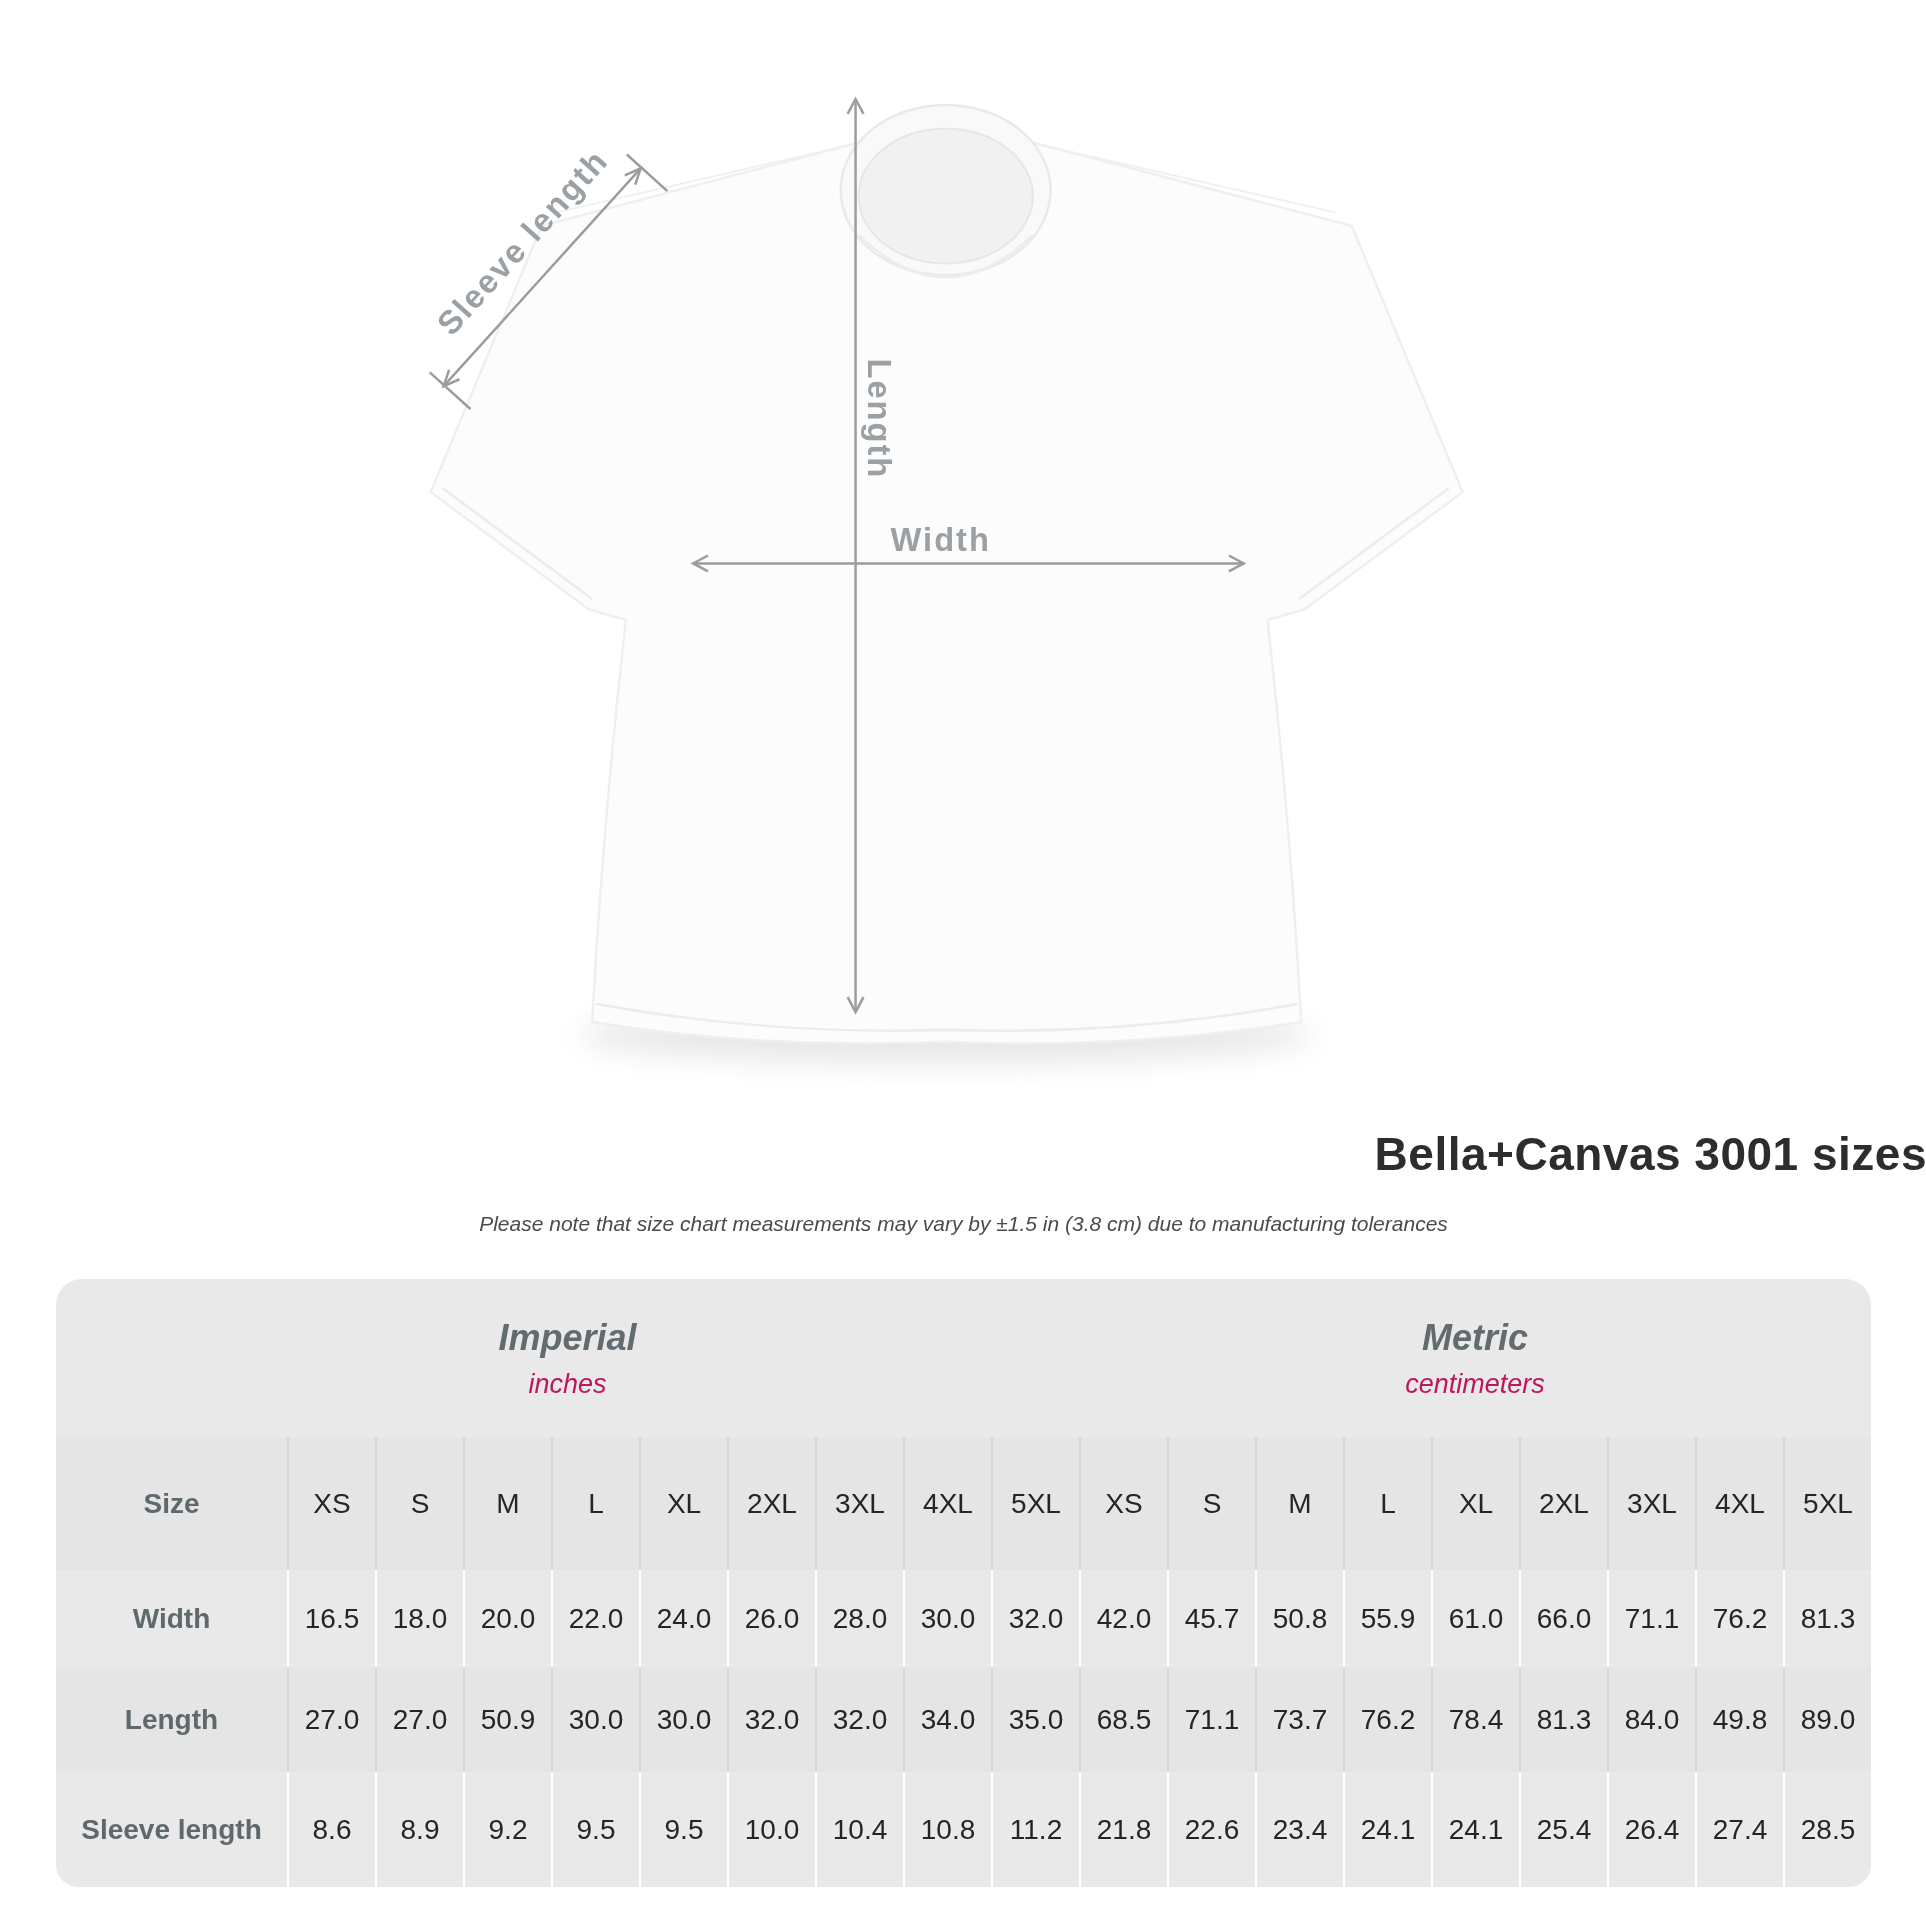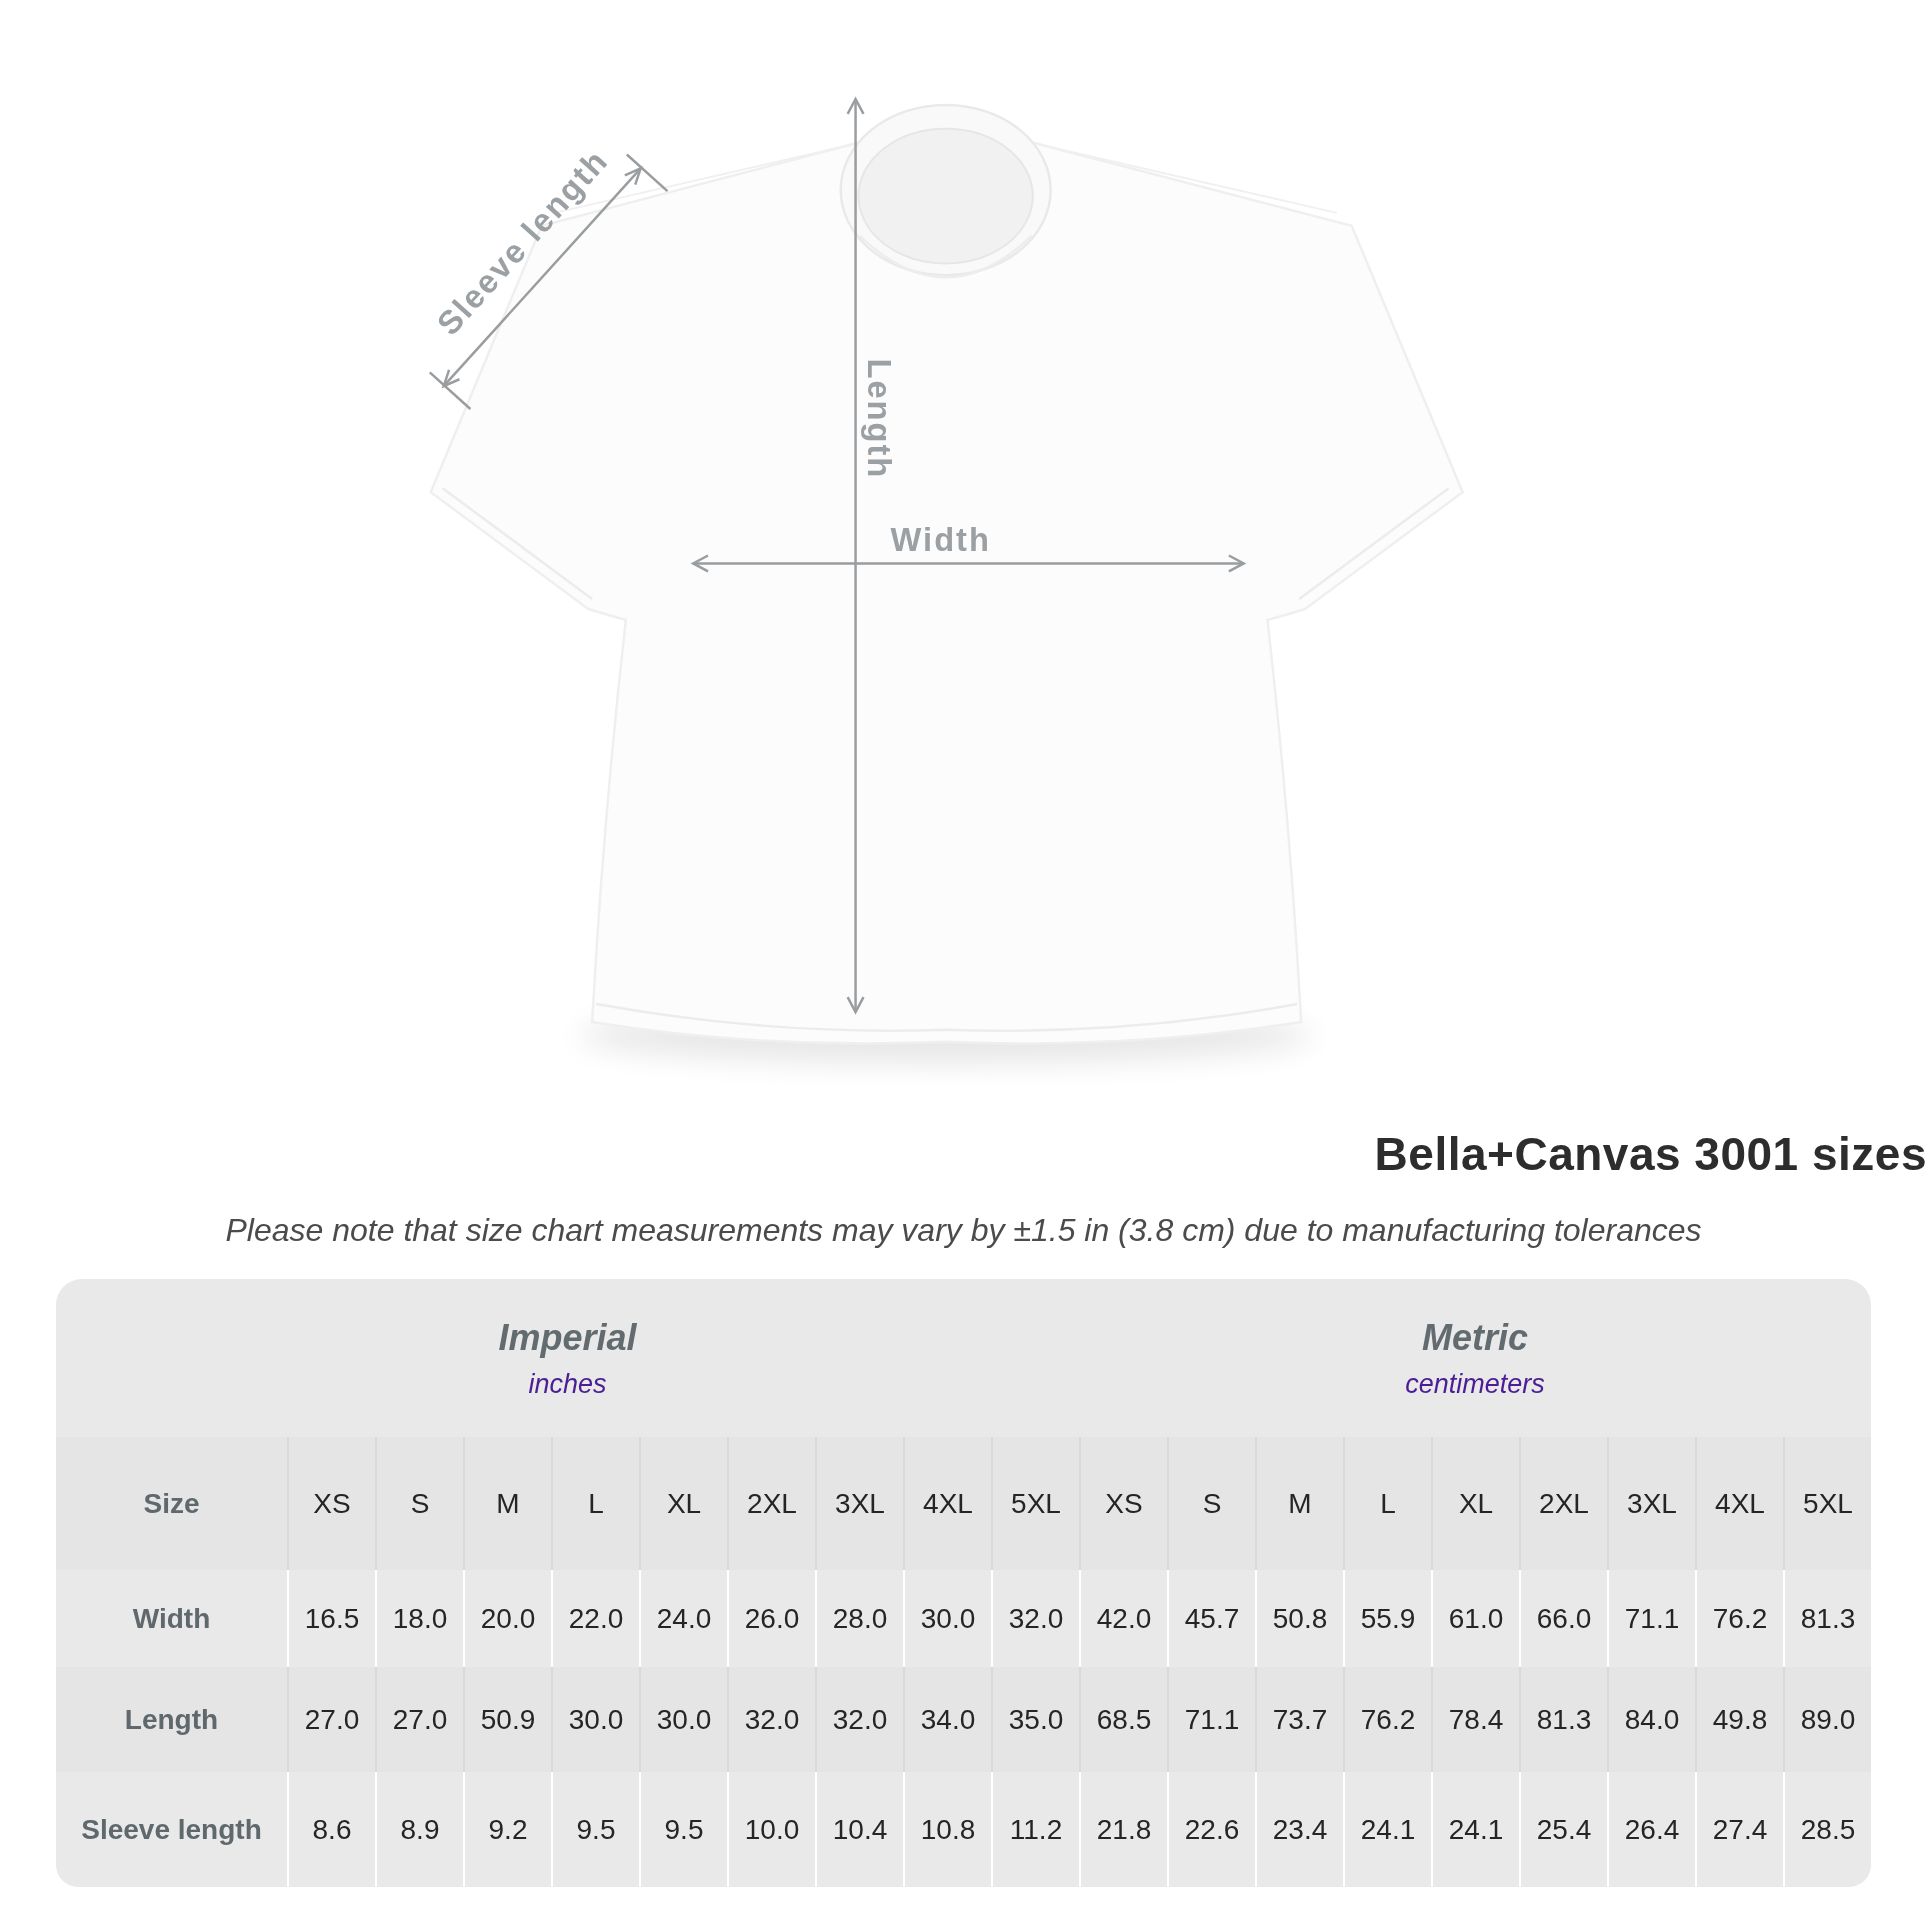--- a/index.html
+++ b/index.html
@@ -6,31 +6,31 @@
   body{width:1927px;height:1927px;overflow:hidden;position:relative;
        font-family:"Liberation Sans", sans-serif;}
 
   
   .diagram{position:absolute;left:0;top:0;width:1927px;height:1114px;}
 
   
   .page-title{position:absolute;left:0;top:1127px;width:1927px;text-align:right;
     font-size:46px;font-weight:bold;color:#2d2d2d;letter-spacing:0.5px;}
   .page-subtitle{position:absolute;left:0;top:1212px;width:1927px;text-align:center;
-    font-size:32px;font-style:italic;color:#4b4b4b;}
+    font-size:21px;font-style:italic;color:#4b4b4b;}
 
   
   .size-table{position:absolute;left:56px;top:1279px;width:1815px;}
   .band{display:grid;grid-template-columns:231px repeat(18,1fr);height:158px;
     background:#e9e9e9;border-radius:26px 26px 0 0;}
   .band .group{display:flex;flex-direction:column;justify-content:center;align-items:center;}
   .band .g-imperial{grid-column:1/11;}
   .band .g-metric{grid-column:11/20;}
   .g-label{font-size:36px;font-weight:bold;font-style:italic;color:#626b6f;}
-  .g-sub{font-size:27px;font-style:italic;color:#4c1d95;margin-top:10px;}
+  .g-sub{font-size:27px;font-style:italic;color:#be185d;margin-top:10px;}
 
   .grid .row{display:grid;grid-template-columns:231px repeat(18,1fr);}
   .grid .row .cell{display:flex;align-items:center;justify-content:center;
     font-size:28px;color:#252525;}
   .grid .row .cell + .cell{border-left:2px solid var(--sep);}
   .row.gray{background:#e9e9e9;--sep:#ffffff;}
   .row.white{background:#e5e5e5;--sep:#d9d9d9;}
   .grid .row:nth-child(1){height:133px;}
   .grid .row:nth-child(2){height:97px;}
   .grid .row:nth-child(3){height:105px;}

